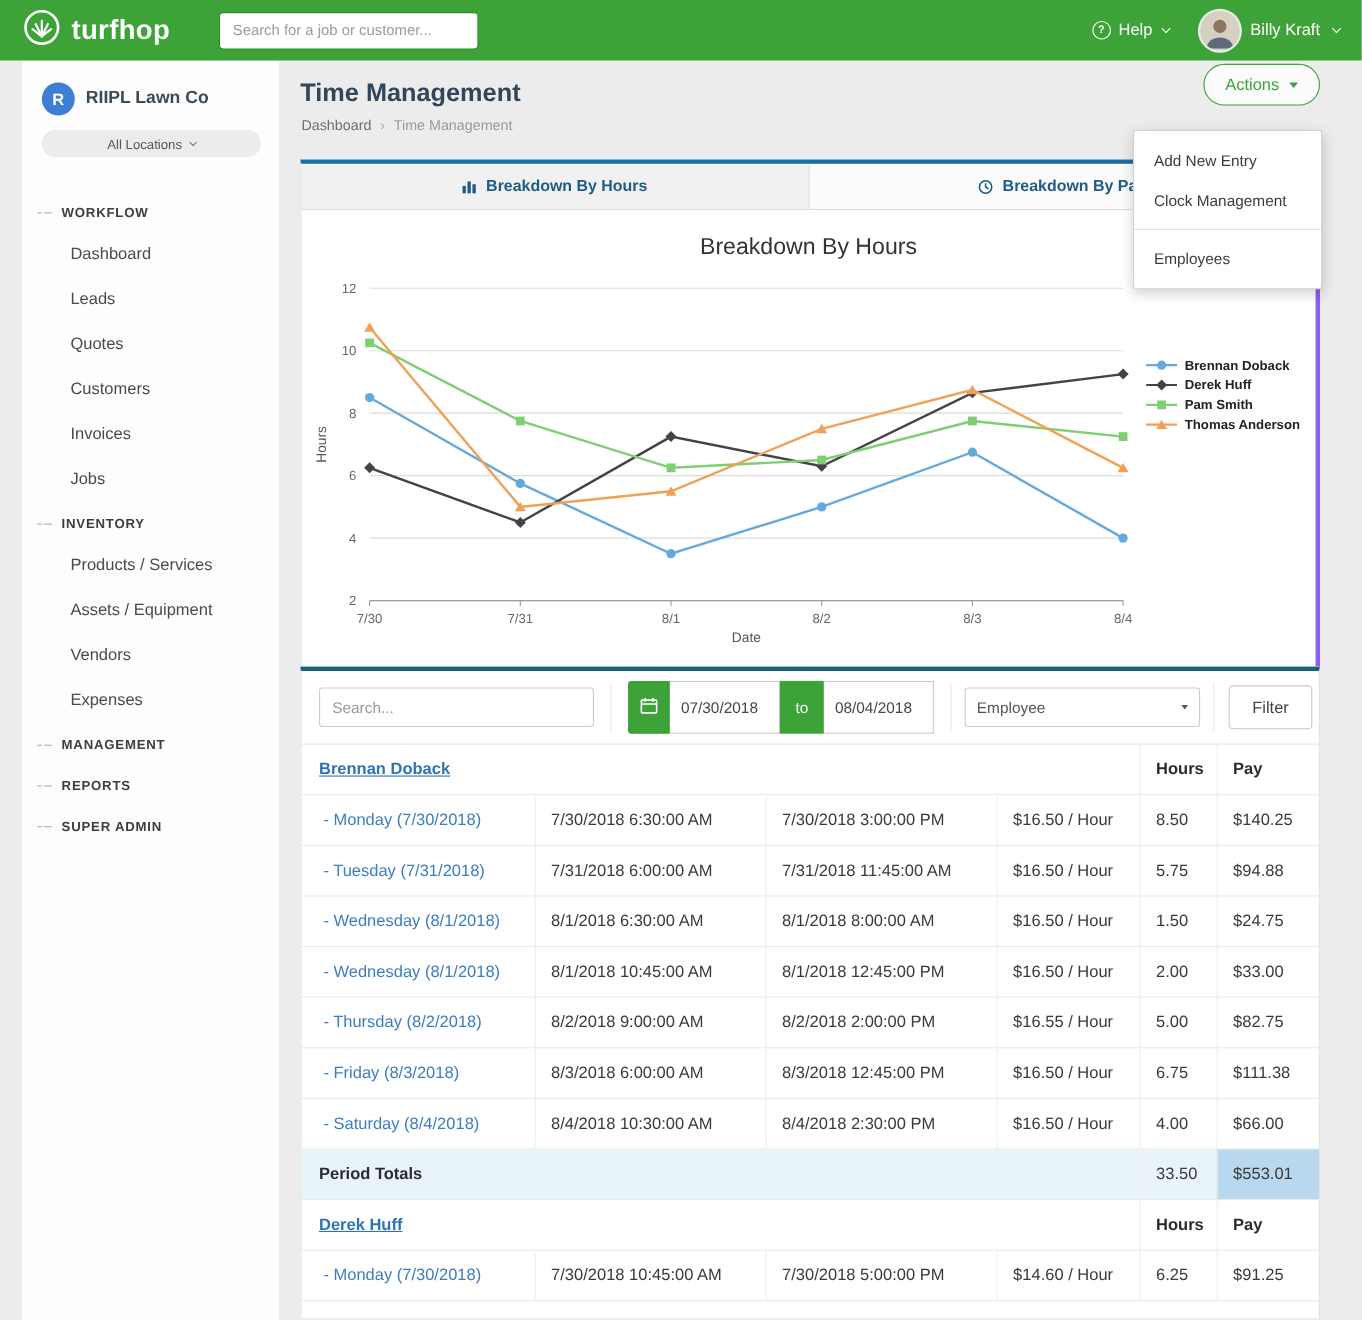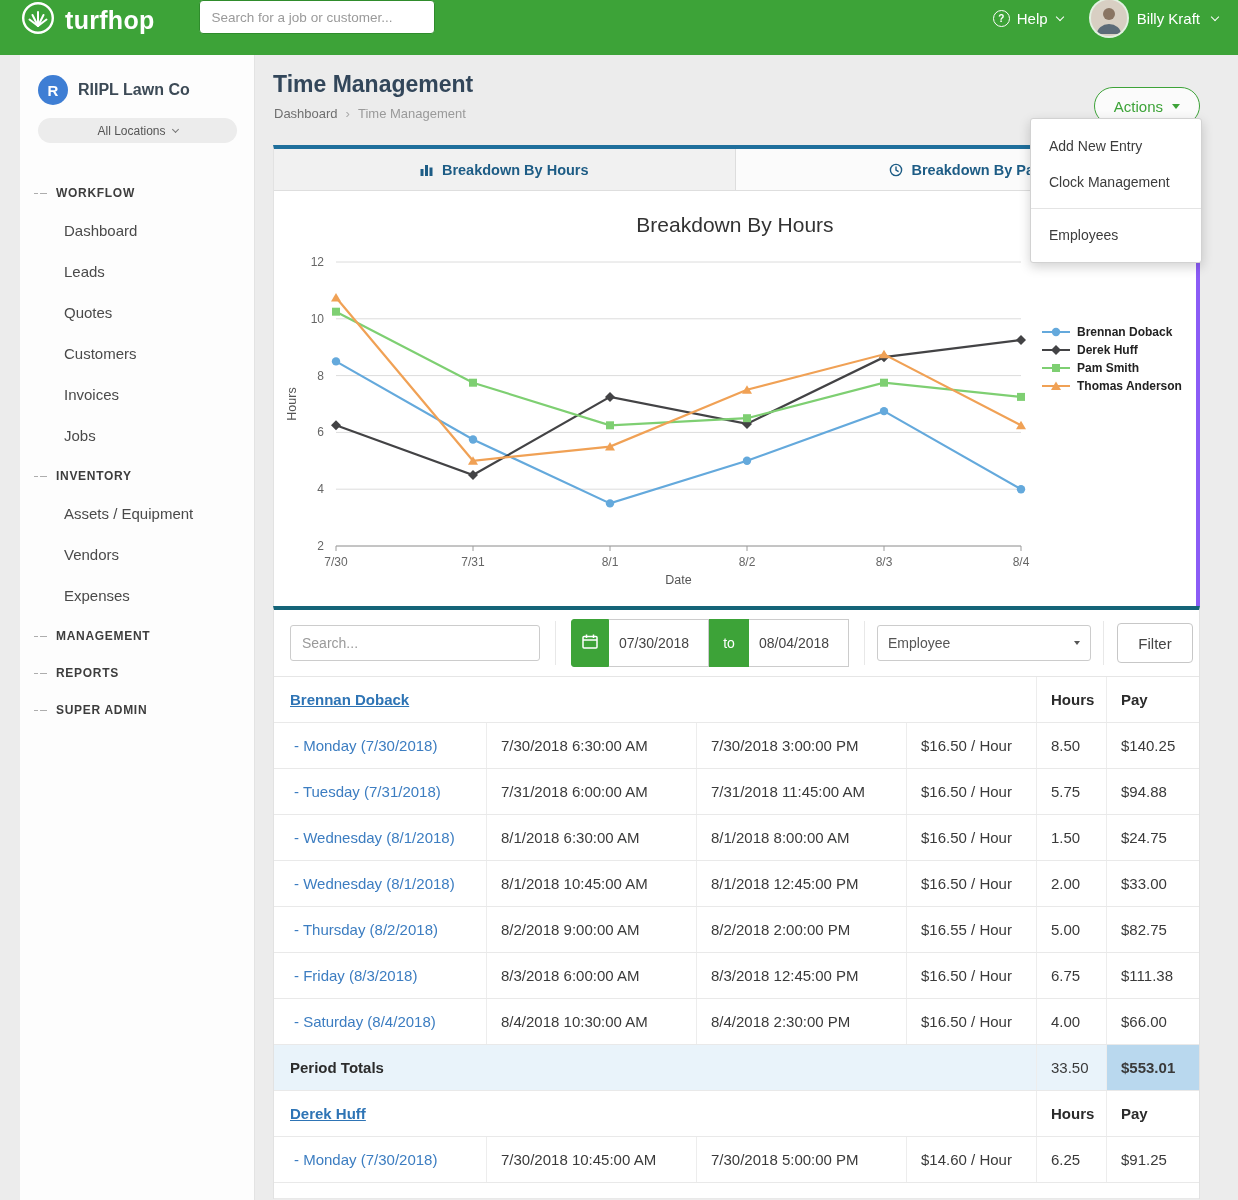--- a/index.html
+++ b/index.html
@@ -1,20 +1,20 @@
 <!DOCTYPE html>
 <html><head>
 <meta charset="utf-8">
 <style>
   *{box-sizing:border-box;margin:0;padding:0;}
   html,body{width:1238px;height:1200px;}
   body{position:relative;overflow:hidden;background:#ececec;font-family:"Liberation Sans",sans-serif;}
 
   
-  .topbar{position:absolute;top:0;left:0;width:1238px;height:55px;background:#3da338;display:flex;align-items:flex-start;padding:0 20px;z-index:70;}
+  .topbar{position:absolute;top:0;left:0;width:1238px;height:55px;background:#3da338;display:flex;align-items:center;padding:0 20px;z-index:70;}
   .brand{display:flex;align-items:center;gap:9px;cursor:pointer;}
   .brand-text{font-size:25px;color:#fff;font-weight:bold;letter-spacing:.3px;}
   .topbar-search{margin-left:44px;}
   .topbar-search input{width:236px;height:34px;border:1px solid #2f8c2c;border-radius:4px;padding:0 12px;font-size:13.5px;color:#7f1d1d;font-family:inherit;outline:none;}
   input::placeholder{color:#9a9a9a;}
   .topbar-right{margin-left:auto;display:flex;align-items:center;gap:28px;color:#fff;}
   .help{display:flex;align-items:center;gap:7px;font-size:15px;cursor:pointer;}
   .qmark{width:17px;height:17px;border:1.4px solid #fff;border-radius:50%;display:flex;align-items:center;justify-content:center;font-size:10px;font-weight:bold;}
   .qmark::before{content:"?";}
   .chev{display:inline-block;width:6px;height:6px;border-right:1.6px solid #fff;border-bottom:1.6px solid #fff;transform:rotate(45deg);margin-top:-3px;margin-left:2px;}
@@ -35,21 +35,21 @@
   .tree-icon::after{content:"";position:absolute;left:6px;top:3px;width:7px;height:1px;background:#adadad;}
   .nav-item{padding:12px 10px 12px 44px;font-size:15px;color:#4a4a4a;cursor:pointer;}
 
   
   .main{position:absolute;left:273px;top:55px;width:927px;}
   .page-head{position:relative;height:90px;}
   .page-title{position:absolute;left:0;top:16px;font-size:23px;font-weight:bold;color:#32465a;}
   .breadcrumb{position:absolute;left:1px;top:51px;font-size:13px;color:#9a9a9a;display:flex;gap:8px;align-items:center;}
   .bc-link{color:#6f6f6f;cursor:pointer;}
   .bc-sep::before{content:"\203A";color:#aaa;}
-  .actions-btn{position:absolute;right:0;top:32px;height:38px;padding:0 19px;border:1px solid #3da338;border-radius:19px;background:#fbfbfb;color:#3da338;font-size:15px;font-family:inherit;display:flex;align-items:center;gap:9px;cursor:pointer;}
+  .actions-btn{position:absolute;right:0;top:3px;height:38px;padding:0 19px;border:1px solid #3da338;border-radius:19px;background:#fbfbfb;color:#3da338;font-size:15px;font-family:inherit;display:flex;align-items:center;gap:9px;cursor:pointer;}
   .caret{width:0;height:0;border-left:4px solid transparent;border-right:4px solid transparent;border-top:5px solid #3da338;}
   .actions-menu{position:absolute;right:-2px;top:63px;width:172px;background:#fff;border:1px solid #d2d2d2;border-radius:3px;box-shadow:0 4px 12px rgba(0,0,0,.18);padding:9px 0;z-index:60;}
   .menu-item{padding:10px 18px;font-size:14px;color:#3c3c3c;cursor:pointer;}
   .menu-divider{border-top:1px solid #e4e4e4;margin:8px 0;}
 
   
   .chart-card{border-top:4px solid #1f6f9c;border-left:1px solid #e2e2e2;border-right:4px solid #8b5cf6;background:#fff;}
   .tabs{display:flex;height:42px;border-bottom:1px solid #dedede;}
   .tab{flex:1;display:flex;align-items:center;justify-content:center;gap:8px;font-size:14.5px;font-weight:bold;color:#1d5c85;background:#fbfbfb;cursor:pointer;}
   .tab.active{background:#f1f1f1;}
@@ -83,21 +83,21 @@
   .trow{display:grid;grid-template-columns:212px 210px 210px 130px 70px 1fr;border-bottom:1px solid #e9e9e9;height:46px;}
   .tcell{display:flex;align-items:center;padding:0 14px;font-size:15px;color:#3a3a3a;overflow:hidden;white-space:nowrap;}
   .vb{border-left:1px solid #ededed;}
   .thead-row .tcell{font-weight:bold;color:#2b2b2b;}
   .emp-cell{grid-column:1/5;padding-left:16px;}
   .emp-link{color:#2e74b5;text-decoration:underline;font-weight:bold;cursor:pointer;}
   .day-cell{padding-left:20px;}
   .day-link{color:#3c7dc1;cursor:pointer;}
   .totals-row{background:#e9f3fa;}
   .totals-label{grid-column:1/5;font-weight:bold;color:#2b2b2b;padding-left:16px;}
-  .totals-pay{background:#b9d8ee;font-weight:bold;}
+  .totals-pay{background:#b9d8ee;}
   .partial-row{height:16px !important;}
 </style>
 </head>
 <body>
 
 <header class="topbar">
   <div class="brand">
     <span>
       <svg width="36" height="36" viewBox="0 0 36 36">
         <circle cx="18" cy="18" r="14.8" fill="none" stroke="#fff" stroke-width="2.4"></circle>
@@ -152,20 +152,21 @@
       <div class="nav-item">Dashboard</div>
       <div class="nav-item">Leads</div>
       <div class="nav-item">Quotes</div>
       <div class="nav-item">Customers</div>
       <div class="nav-item">Invoices</div>
       <div class="nav-item">Jobs</div>
       <div class="nav-section">
         <span class="tree-icon"></span>
         <span>INVENTORY</span>
       </div>
+      <div class="nav-item">Products / Services</div>
       <div class="nav-item">Assets / Equipment</div>
       <div class="nav-item">Vendors</div>
       <div class="nav-item">Expenses</div>
       <div class="nav-section">
         <span class="tree-icon"></span>
         <span>MANAGEMENT</span>
       </div>
       <div class="nav-section">
         <span class="tree-icon"></span>
         <span>REPORTS</span>

